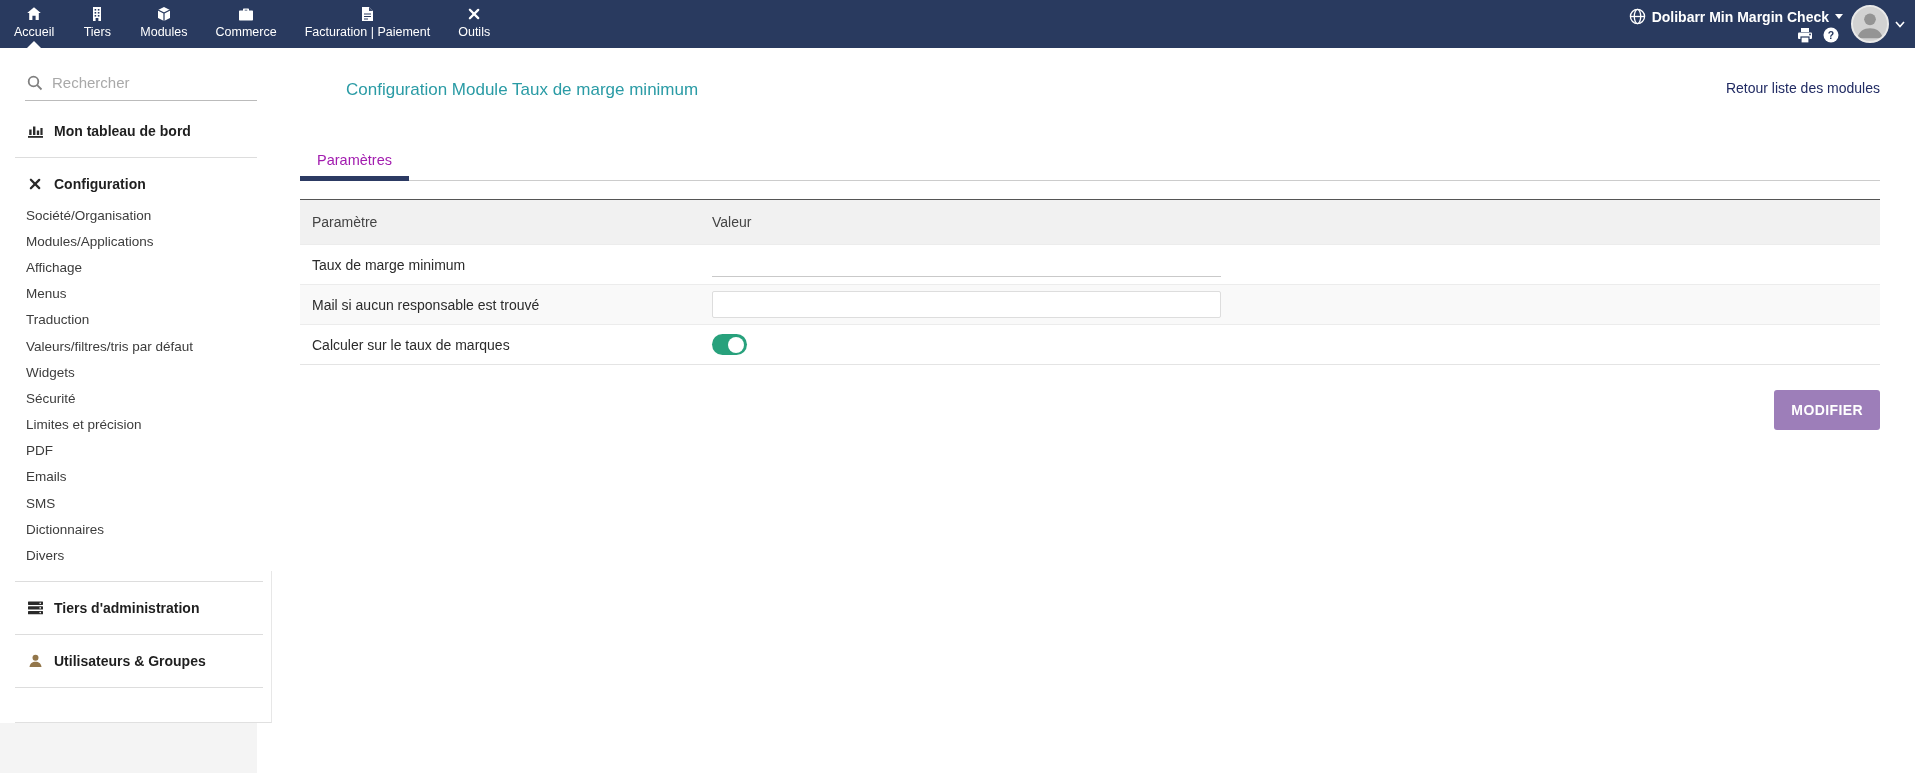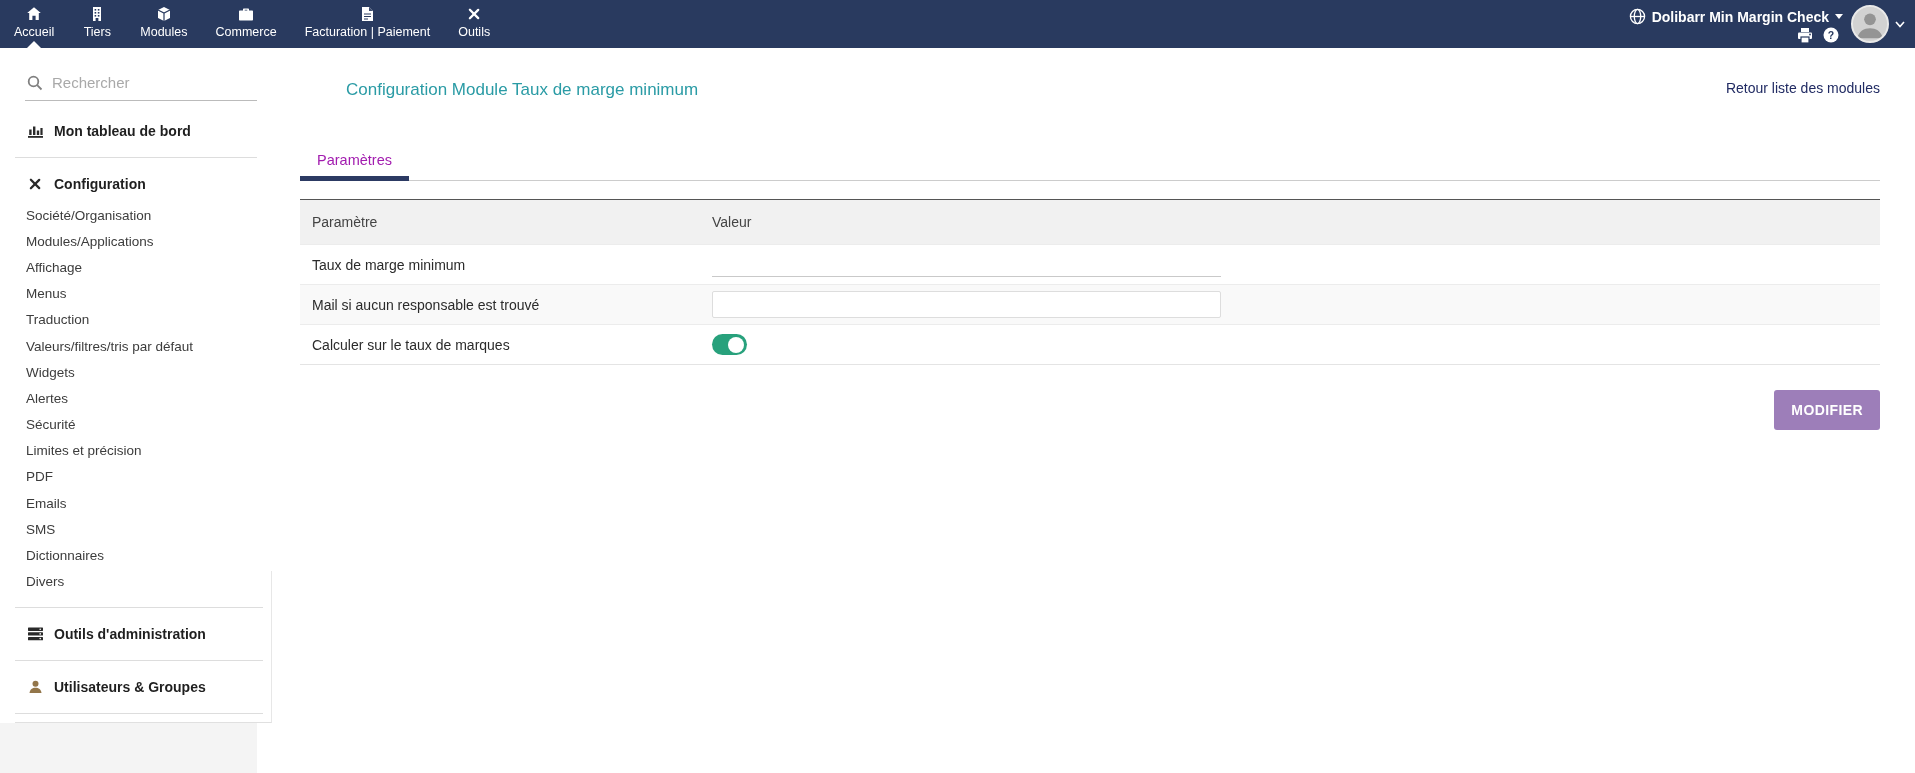--- a/index.html
+++ b/index.html
@@ -290,21 +290,20 @@
   </div>
 
   <div class="nav-list">
     <div class="nav-item">Société/Organisation</div>
     <div class="nav-item">Modules/Applications</div>
     <div class="nav-item">Affichage</div>
     <div class="nav-item">Menus</div>
     <div class="nav-item">Traduction</div>
     <div class="nav-item">Valeurs/filtres/tris par défaut</div>
     <div class="nav-item">Widgets</div>
-    <div class="nav-item">Alertes</div>
     <div class="nav-item">Sécurité</div>
     <div class="nav-item">Limites et précision</div>
     <div class="nav-item">PDF</div>
     <div class="nav-item">Emails</div>
     <div class="nav-item">SMS</div>
     <div class="nav-item">Dictionnaires</div>
     <div class="nav-item">Divers</div>
   </div>
 
   <hr class="side-divider">
@@ -315,21 +314,21 @@
           <rect x="1" y="1.5" width="15" height="3.4" rx="0.6"></rect>
           <rect x="1" y="6.2" width="15" height="3.4" rx="0.6"></rect>
           <rect x="1" y="10.9" width="15" height="3.4" rx="0.6"></rect>
           <g fill="#fff">
             <circle cx="13.2" cy="3.2" r="0.8"></circle>
             <circle cx="13.2" cy="7.9" r="0.8"></circle>
             <circle cx="13.2" cy="12.6" r="0.8"></circle>
           </g>
         </svg>
     </span>
-    <span>Outils d'administration</span>
+    <span>Tiers d'administration</span>
   </div>
 
   <hr class="side-divider">
 
   <div class="side-section">
     <span class="xicon">
       <svg width="15" height="16" viewBox="0 0 16 16" fill="#93764a">
           <circle cx="8" cy="4.4" r="3.2"></circle>
           <path d="M1.6 14.5c.4-3.8 3-5.6 6.4-5.6s6 1.8 6.4 5.6z"></path>
         </svg>

